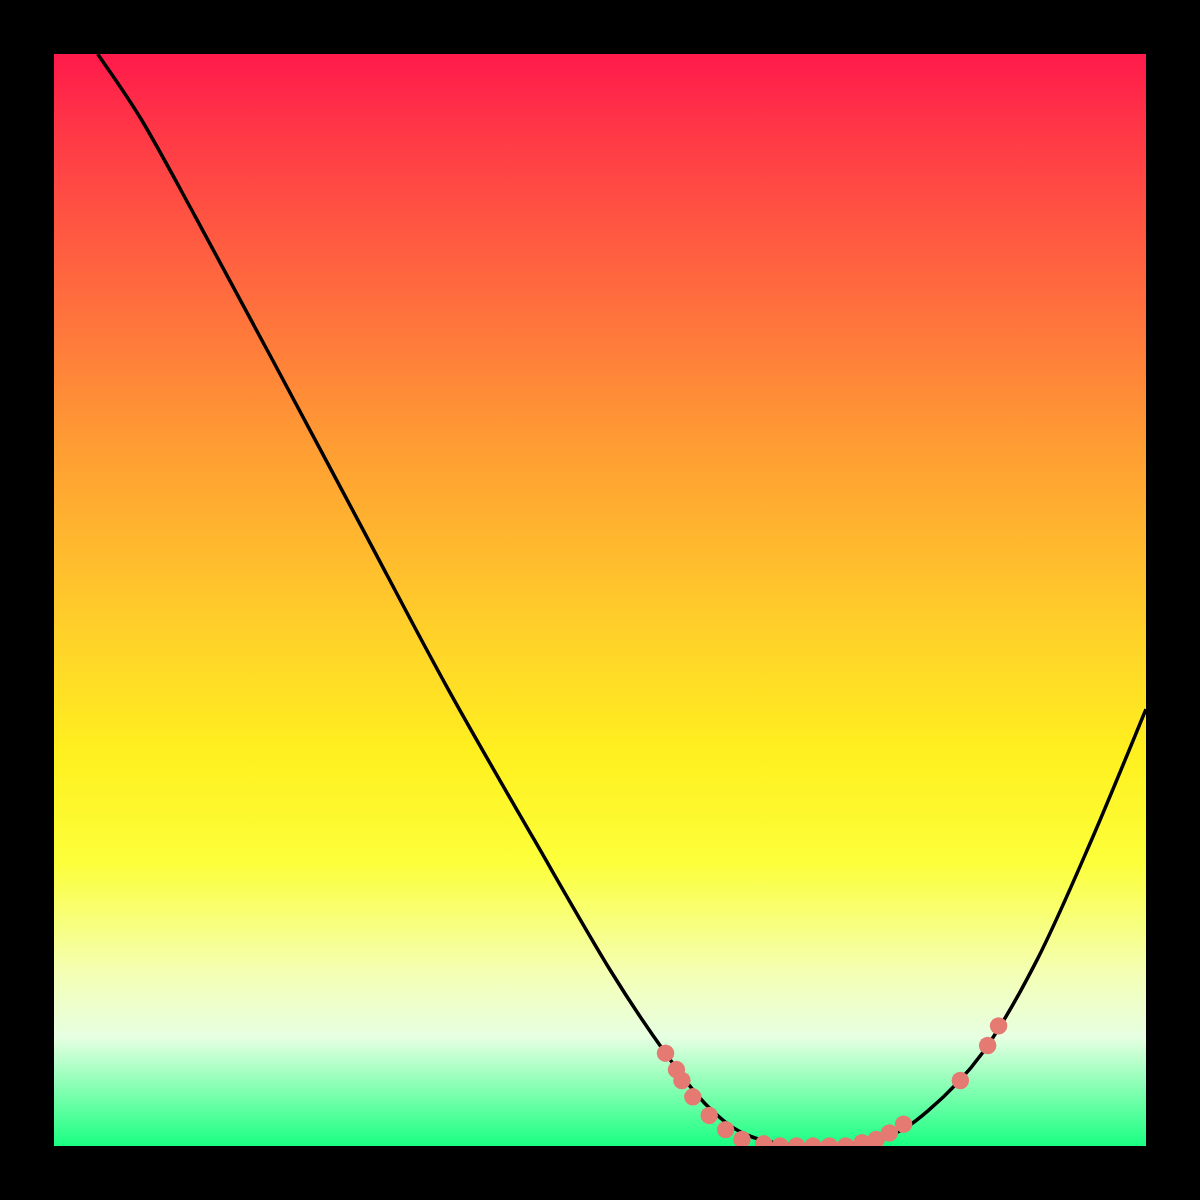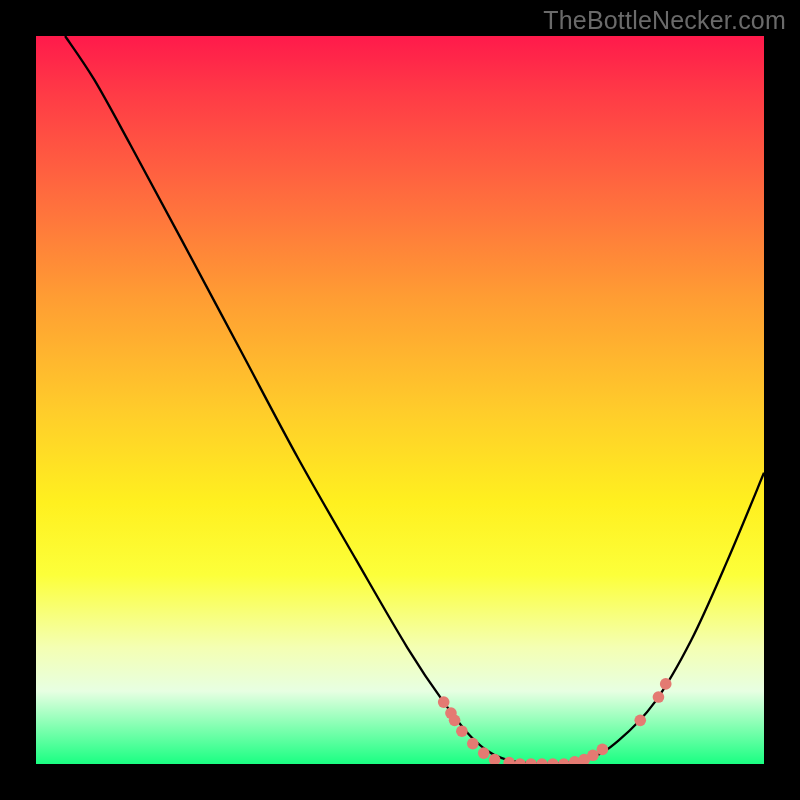--- a/index.html
+++ b/index.html
@@ -64,21 +64,20 @@
     top: 0;
     width: 728px;
     height: 728px;
   }
 </style>
 </head>
 <body>
 
 <div class="frame">
 
-  <div class="watermark">TheBottleNecker.com</div>
 
   <div class="plot-area">
     <div class="gradient-bg"></div>
 
     <svg class="curve" viewBox="0 0 1000 1000" preserveAspectRatio="none">
       <path id="curve-path" fill="none" stroke="#000000" stroke-width="3.2" d="M 40 0 C 46.67 10.00, 65.00 35.00, 80 60 C 95.00 85.00, 110.00 113.33, 130 150 C 150.00 186.67, 175.00 233.33, 200 280 C 225.00 326.67, 253.33 380.00, 280 430 C 306.67 480.00, 333.33 531.67, 360 580 C 386.67 628.33, 415.00 676.67, 440 720 C 465.00 763.33, 490.00 807.50, 510 840 C 530.00 872.50, 545.00 894.17, 560 915 C 575.00 935.83, 586.67 952.17, 600 965 C 613.33 977.83, 623.33 986.17, 640 992 C 656.67 997.83, 680.00 1000.00, 700 1000 C 720.00 1000.00, 743.33 997.33, 760 992 C 776.67 986.67, 785.00 980.83, 800 968 C 815.00 955.17, 833.33 938.00, 850 915 C 866.67 892.00, 883.33 862.50, 900 830 C 916.67 797.50, 933.33 758.33, 950 720 C 966.67 681.67, 991.67 620.00, 1000 600"></path>
       <g id="markers">
           <circle cx="560" cy="915" r="8" fill="#e47a72"></circle>
           <circle cx="570" cy="930" r="8" fill="#e47a72"></circle>
           <circle cx="575" cy="940" r="8" fill="#e47a72"></circle>

